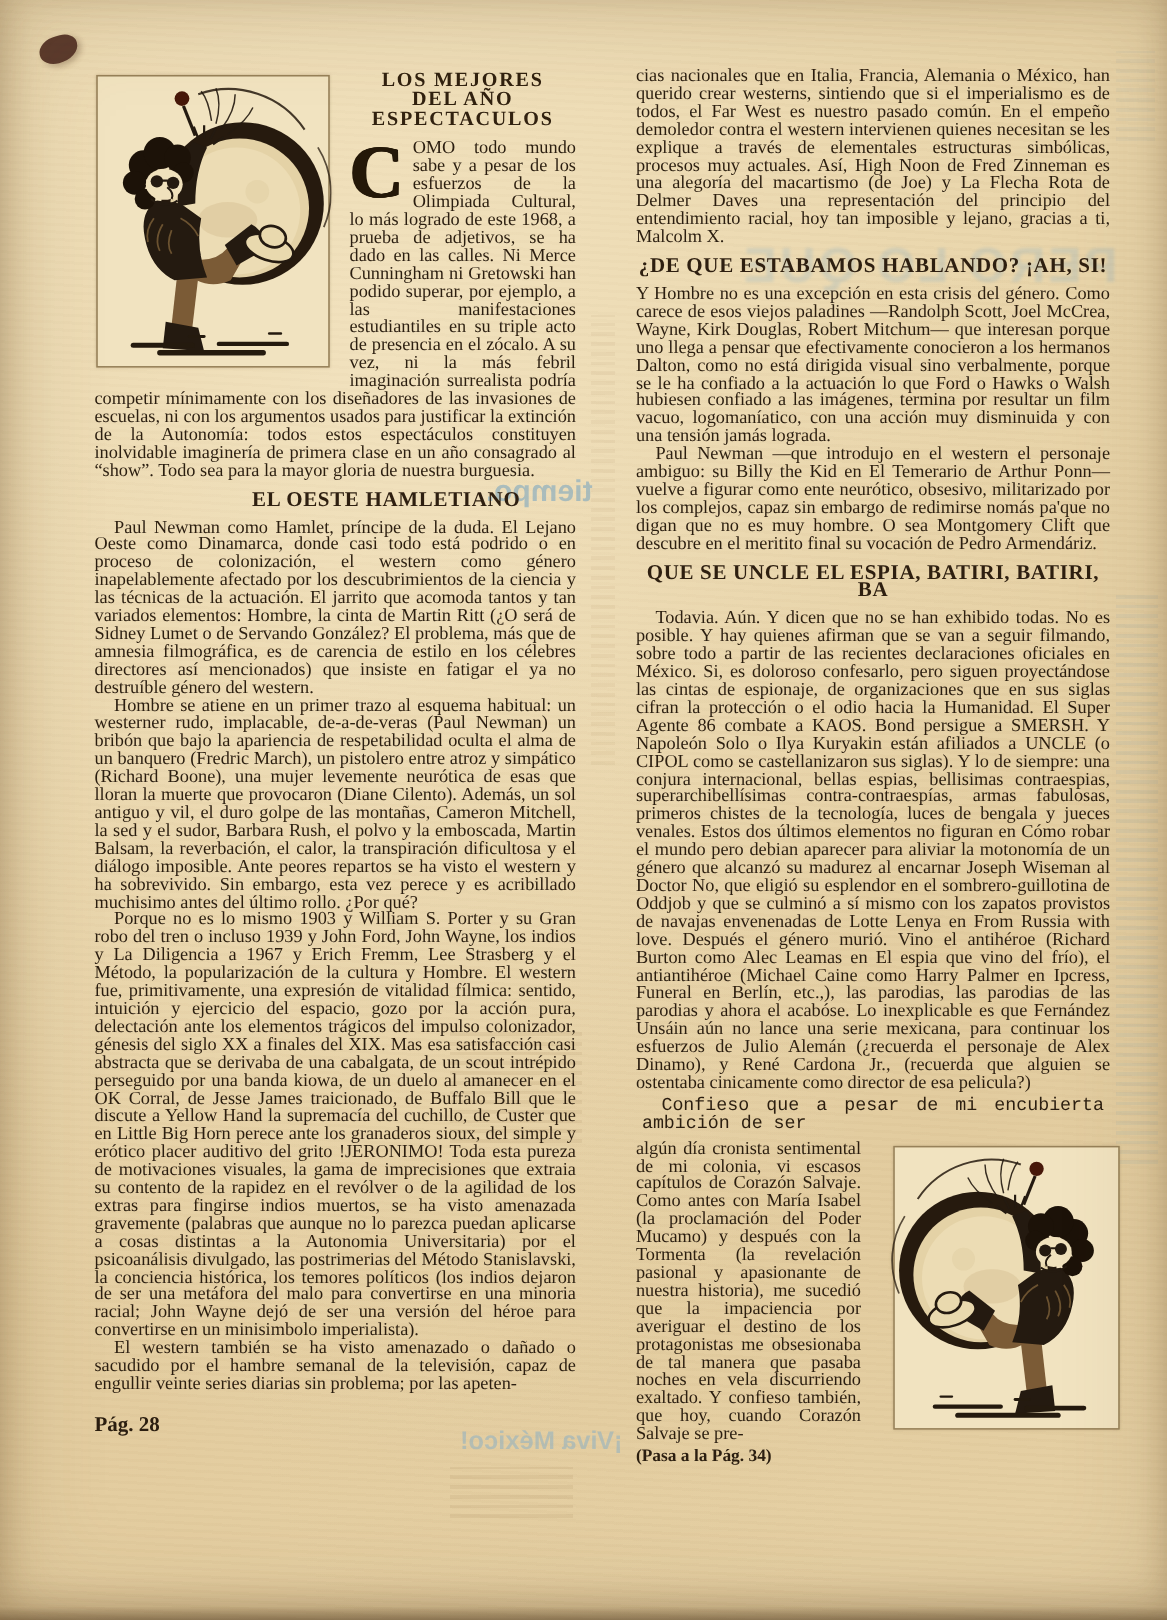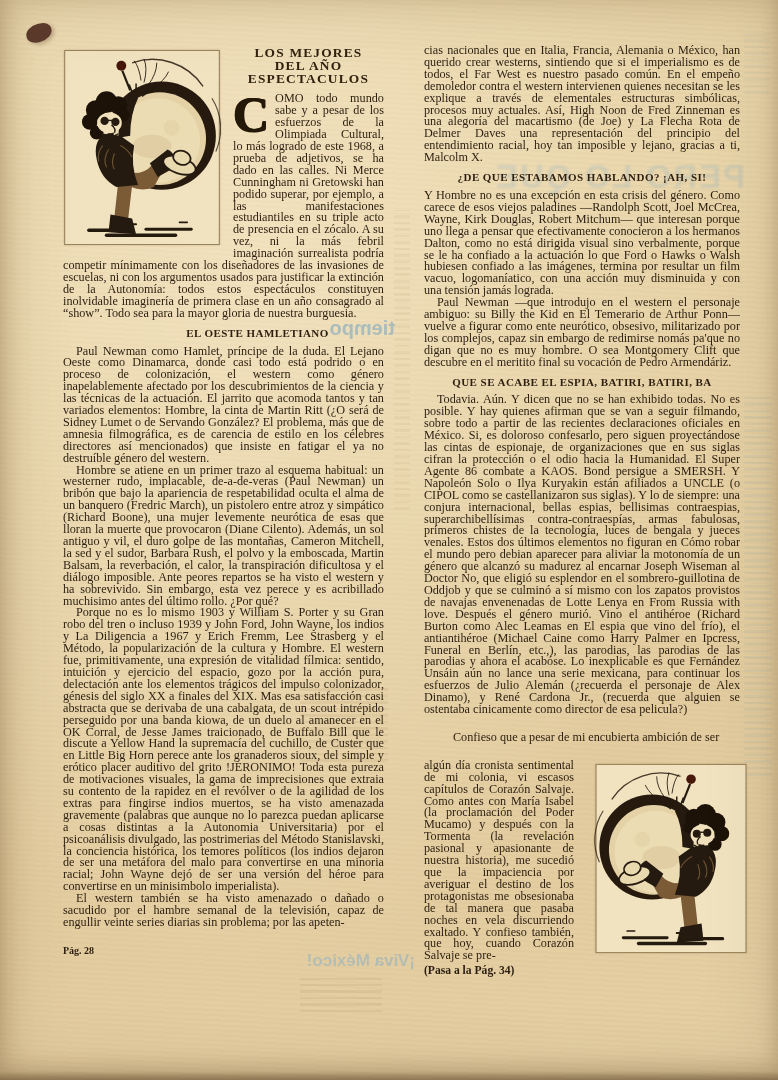--- a/index.html
+++ b/index.html
@@ -18,33 +18,33 @@
     box-shadow:inset 0 0 70px rgba(110,80,40,.22), inset 0 -12px 20px rgba(80,55,28,.22), inset 10px 0 26px rgba(140,105,60,.12);}
   .corner-mark{position:absolute;left:26px;top:24px;width:26px;height:18px;background:#46231a;
     border-radius:55% 40% 60% 45%;transform:rotate(-14deg);opacity:.88;z-index:8;box-shadow:2px 2px 4px rgba(70,40,20,.35);}
   
   .columns{position:absolute;left:63px;top:45px;width:677px;display:flex;gap:40px;z-index:2;}
   .col{font-size:12.2px;line-height:11.9px;text-align:justify;}
   .col-left{width:327px;}
   .col-right{width:322px;}
   p.para{margin:0;}
   .indent{text-indent:13px;}
-  h2.shead{font-size:11px;font-weight:bold;text-align:center;letter-spacing:.45px;margin:8px 0 6px;color:#2e1f10;}
+  h2.shead{font-size:14px;font-weight:bold;text-align:center;letter-spacing:.45px;margin:8px 0 6px;color:#2e1f10;}
   h2.offset-right{transform:translateX(34px);}
   
   .illo-left{float:left;width:158px;height:197px;margin:2px 12px 5px 0;}
   .masthead{font-weight:bold;font-size:13.4px;line-height:12.8px;letter-spacing:1.2px;text-align:center;margin:2px 0 8px;color:#31210f;}
   .dropcap{float:left;font-size:50px;line-height:38px;font-weight:bold;padding:2px 6px 0 0;color:#241808;
     text-shadow:.7px 0 currentColor,-.7px 0 currentColor,0 .5px currentColor;}
   .clear-l{clear:left;}
   
-  .line-full{text-indent:13px;margin:16px;}
+  .line-full{text-indent:13px;margin:4px;font-family:Liberation Mono, monospace;}
   .illo-right{float:right;width:178px;height:191px;margin:3px -20px 2px 8px;transform:scaleX(-1);}
   .continuation{display:block;text-align:left;font-weight:bold;font-size:11.6px;margin-top:3px;padding-right:4px;}
-  .pagenum{font-weight:bold;font-size:10px;margin-top:16px;text-align:left;}
+  .pagenum{font-weight:bold;font-size:14px;margin-top:16px;text-align:left;}
   
   .illo-svg{width:100%;height:100%;display:block;filter:drop-shadow(0 0 1px rgba(120,95,60,.3));}
   
   .ghost{position:absolute;z-index:1;pointer-events:none;font-family:"Liberation Sans",sans-serif;font-weight:bold;white-space:nowrap;}
   .g-tiempo{left:303px;top:317px;width:92px;font-size:20px;color:#7aa6c0;opacity:.58;transform:scaleX(-1);filter:blur(.3px);}
   .g-pero{left:560px;top:158px;width:185px;font-size:33px;letter-spacing:2px;color:#84abc4;opacity:.24;transform:scaleX(-1);filter:blur(1px);}
   .g-viva{left:300px;top:951px;width:115px;font-size:17px;color:#86aec6;opacity:.5;transform:scaleX(-1);filter:blur(.3px);}
   .glines{position:absolute;z-index:1;pointer-events:none;opacity:.5;filter:blur(.45px);
     background:repeating-linear-gradient(0deg, rgba(150,118,75,.22) 0 2.5px, transparent 2.5px 6.5px);}
   .glines.blue{background:repeating-linear-gradient(0deg, rgba(110,150,178,.20) 0 2.5px, transparent 2.5px 6.5px);}
@@ -171,21 +171,21 @@
     </div>
 
     <div class="col col-right">
 
       <p class="para">cias nacionales que en Italia, Francia, Alemania o México, han querido crear westerns, sintiendo que si el imperialismo es de todos, el Far West es nuestro pasado común. En el empeño demoledor contra el western intervienen quienes necesitan se les explique a través de elementales estructuras simbólicas, procesos muy actuales. Así, High Noon de Fred Zinneman es una alegoría del macartismo (de Joe) y La Flecha Rota de Delmer Daves una representación del principio del entendimiento racial, hoy tan imposible y lejano, gracias a ti, Malcolm X.</p>
 
       <h2 class="shead">¿DE QUE ESTABAMOS HABLANDO? ¡AH, SI!</h2>
       <p class="para">Y Hombre no es una excepción en esta crisis del género. Como carece de esos viejos paladines —Randolph Scott, Joel McCrea, Wayne, Kirk Douglas, Robert Mitchum— que interesan porque uno llega a pensar que efectivamente conocieron a los hermanos Dalton, como no está dirigida visual sino verbalmente, porque se le ha confiado a la actuación lo que Ford o Hawks o Walsh hubiesen confiado a las imágenes, termina por resultar un film vacuo, logomaníatico, con una acción muy disminuida y con una tensión jamás lograda.</p>
       <p class="para indent">Paul Newman —que introdujo en el western el personaje ambiguo: su Billy the Kid en El Temerario de Arthur Ponn— vuelve a figurar como ente neurótico, obsesivo, militarizado por los complejos, capaz sin embargo de redimirse nomás pa'que no digan que no es muy hombre. O sea Montgomery Clift que descubre en el meritito final su vocación de Pedro Armendáriz.</p>
 
-      <h2 class="shead">QUE SE ACABE EL ESPIA, BATIRI, BATIRI, BA</h2>
+      <h2 class="shead">QUE SE UNCLE EL ESPIA, BATIRI, BATIRI, BA</h2>
       <p class="para indent">Todavia. Aún. Y dicen que no se han exhibido todas. No es posible. Y hay quienes afirman que se van a seguir filmando, sobre todo a partir de las recientes declaraciones oficiales en México. Si, es doloroso confesarlo, pero siguen proyectándose las cintas de espionaje, de organizaciones que en sus siglas cifran la protección o el odio hacia la Humanidad. El Super Agente 86 combate a KAOS. Bond persigue a SMERSH. Y Napoleón Solo o Ilya Kuryakin están afiliados a UNCLE (o CIPOL como se castellanizaron sus siglas). Y lo de siempre: una conjura internacional, bellas espias, bellisimas contraespias, superarchibellísimas contra-contraespías, armas fabulosas, primeros chistes de la tecnología, luces de bengala y jueces venales. Estos dos últimos elementos no figuran en Cómo robar el mundo pero debian aparecer para aliviar la motonomía de un género que alcanzó su madurez al encarnar Joseph Wiseman al Doctor No, que eligió su esplendor en el sombrero-guillotina de Oddjob y que se culminó a sí mismo con los zapatos provistos de navajas envenenadas de Lotte Lenya en From Russia with love. Después el género murió. Vino el antihéroe (Richard Burton como Alec Leamas en El espia que vino del frío), el antiantihéroe (Michael Caine como Harry Palmer en Ipcress, Funeral en Berlín, etc.,), las parodias, las parodias de las parodias y ahora el acabóse. Lo inexplicable es que Fernández Unsáin aún no lance una serie mexicana, para continuar los esfuerzos de Julio Alemán (¿recuerda el personaje de Alex Dinamo), y René Cardona Jr., (recuerda que alguien se ostentaba cinicamente como director de esa pelicula?)</p>
 
       <div class="line-full">Confieso que a pesar de mi encubierta ambición de ser</div>
       <p class="para">
         <span class="illo-right">
           <svg class="illo-svg" viewBox="0 0 160 200">
               <use href="#drummer"></use>
             </svg>
         </span>
         <span>algún día cronista sentimental de mi colonia, vi escasos capítulos de Corazón Salvaje. Como antes con María Isabel (la proclamación del Poder Mucamo) y después con la Tormenta (la revelación pasional y apasionante de nuestra historia), me sucedió que la impaciencia por averiguar el destino de los protagonistas me obsesionaba de tal manera que pasaba noches en vela discurriendo exaltado. Y confieso también, que hoy, cuando Corazón Salvaje se pre-</span>

